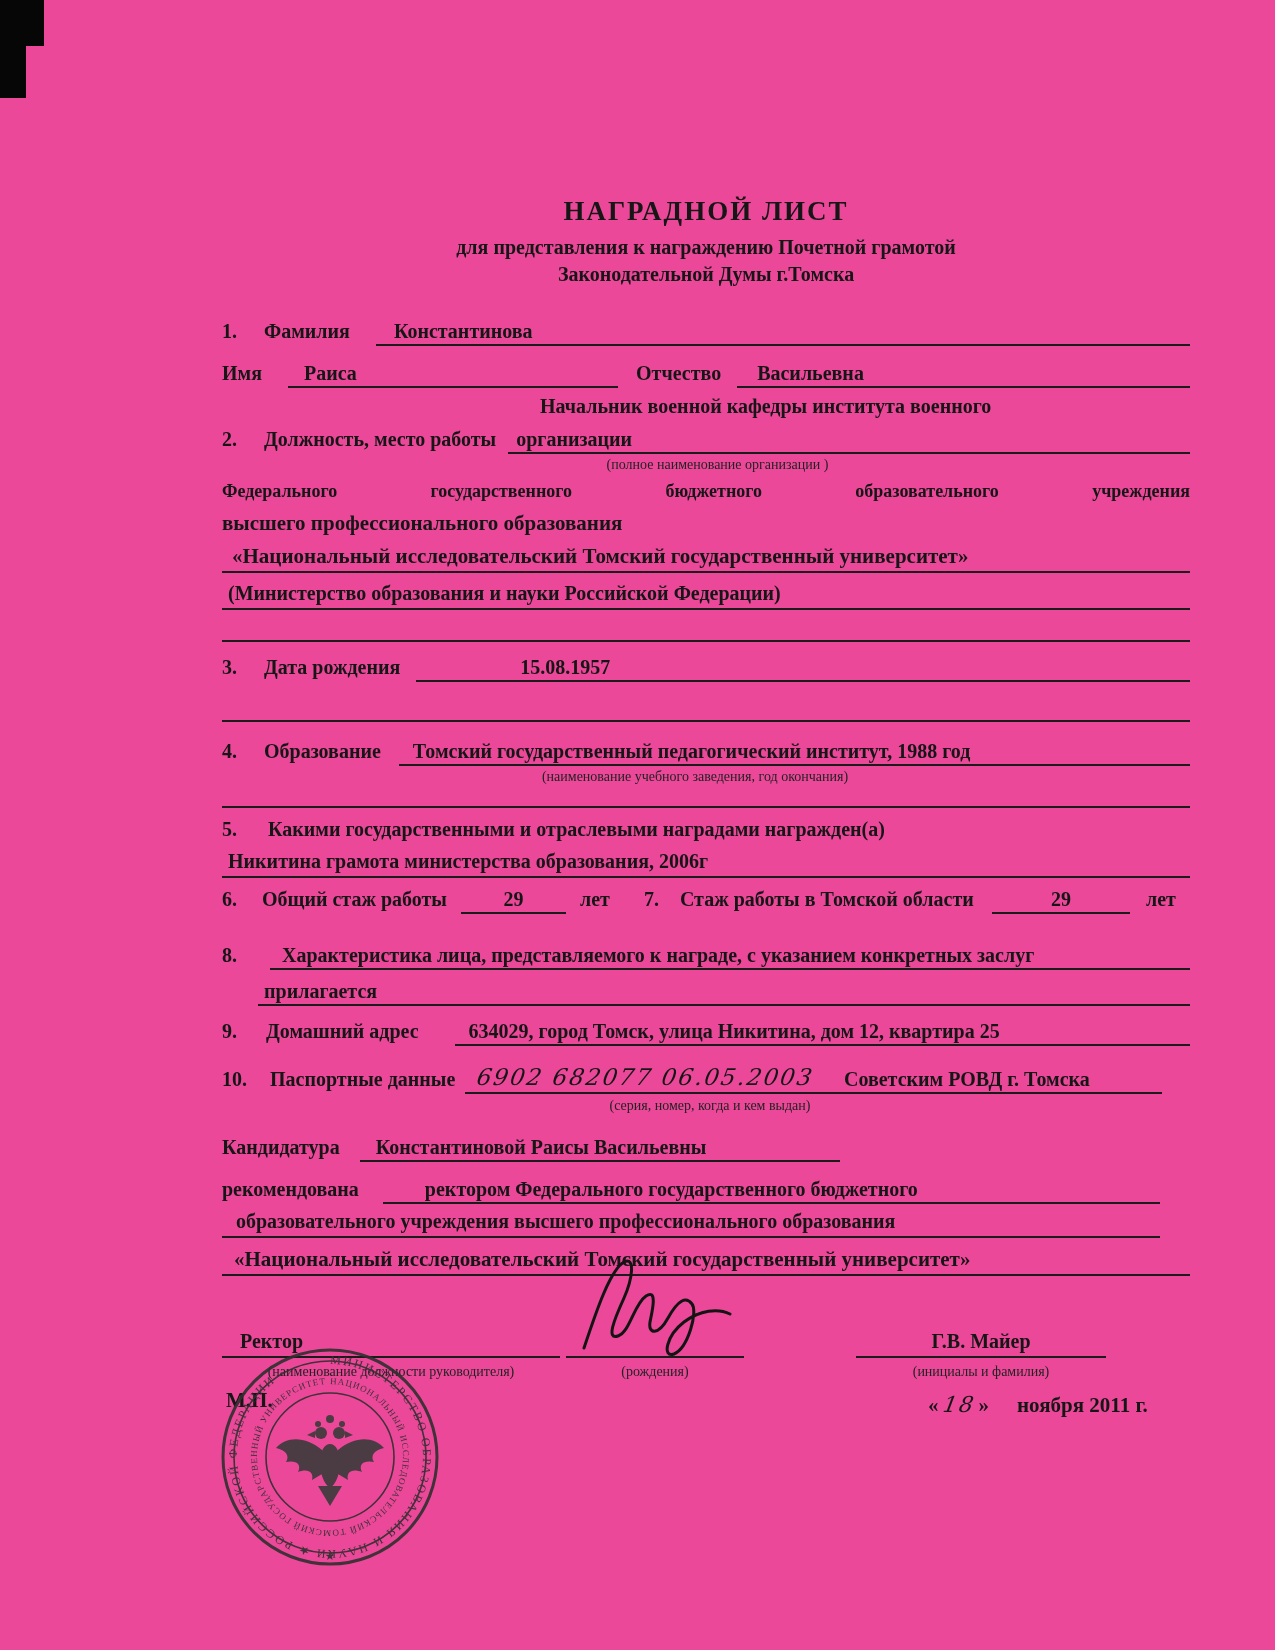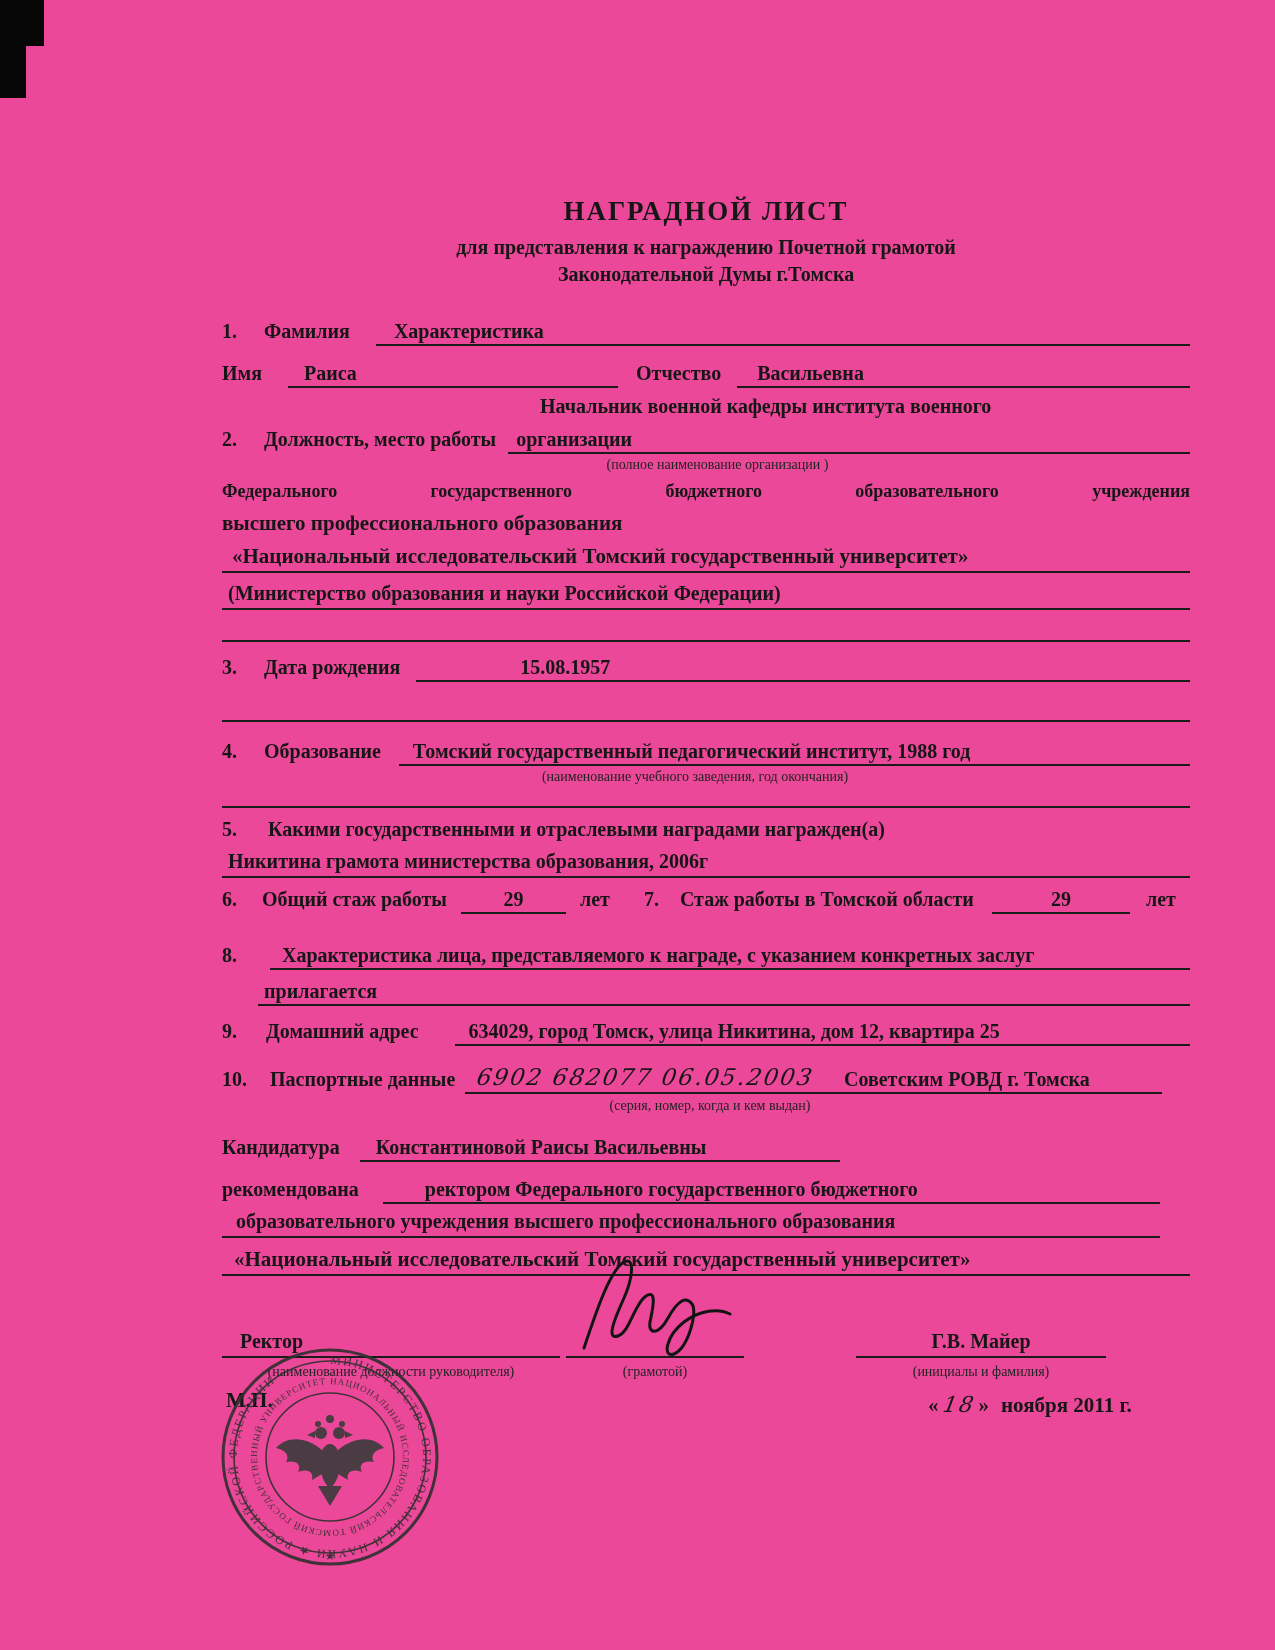--- a/index.html
+++ b/index.html
@@ -37,21 +37,21 @@
   <div class="abs artifact" style="left:0;top:0;width:44px;height:46px;"></div>
   <div class="abs artifact" style="left:0;top:0;width:26px;height:98px;"></div>
 
   <div class="abs title centered" style="left:222px;top:196px;width:968px;">НАГРАДНОЙ ЛИСТ</div>
   <div class="abs subtitle centered" style="left:222px;top:236px;width:968px;">для представления к награждению Почетной грамотой</div>
   <div class="abs subtitle centered" style="left:222px;top:263px;width:968px;">Законодательной Думы г.Томска</div>
 
   <div class="row" style="left:222px;top:314px;width:968px;height:32px;">
     <span style="width:42px;">1.</span>
     <span>Фамилия</span>
-    <span class="ul" style="flex:1;margin-left:26px;padding-left:18px;">Характеристика</span>
+    <span class="ul" style="flex:1;margin-left:26px;padding-left:18px;">Константинова</span>
   </div>
 
   <div class="row" style="left:222px;top:356px;width:968px;height:32px;">
     <span>Имя</span>
     <span class="ul" style="width:330px;margin-left:26px;padding-left:16px;">Раиса</span>
     <span style="margin-left:18px;">Отчество</span>
     <span class="ul" style="flex:1;margin-left:16px;padding-left:20px;">Васильевна</span>
   </div>
 
   <div class="row" style="left:540px;top:393px;width:650px;height:28px;">
@@ -150,21 +150,21 @@
 
   <div class="row ul" style="left:222px;top:1320px;width:338px;height:38px;padding-left:18px;">
     <span>Ректор</span>
   </div>
   <div class="note" style="left:222px;top:1364px;width:338px;">(наименование должности руководителя)</div>
 
   <div class="row ul" style="left:566px;top:1322px;width:178px;height:36px;"></div>
   <svg class="abs" style="left:566px;top:1252px;" width="180" height="108" viewBox="0 0 180 108">
     <path d="M18 96 C30 60 44 18 58 10 C70 4 66 28 58 46 C48 68 40 88 52 84 C64 80 68 52 80 44 C92 36 86 60 84 70 C82 82 92 84 102 66 C112 48 120 44 126 52 C132 60 122 96 108 102 C96 106 100 84 118 70 C134 58 152 56 164 62" stroke="#141414" stroke-width="3" fill="none" stroke-linecap="round"></path>
   </svg>
-  <div class="note" style="left:566px;top:1364px;width:178px;">(грамотой)</div>
+  <div class="note" style="left:566px;top:1364px;width:178px;">(рождения)</div>
 
   <div class="row ul" style="left:856px;top:1320px;width:250px;height:38px;justify-content:center;">
     <span>Г.В. Майер</span>
   </div>
   <div class="note" style="left:856px;top:1364px;width:250px;">(инициалы и фамилия)</div>
 
   <div class="abs" style="left:226px;top:1388px;font-size:21px;font-weight:700;">М.П.</div>
   <svg class="abs" style="left:210px;top:1340px;opacity:0.9;" width="240" height="235" viewBox="0 0 240 235">
     <g fill="none" stroke="#2f2f2f">
       <circle cx="120" cy="117" r="107" stroke-width="3"></circle>
@@ -194,16 +194,16 @@
       <circle cx="108" cy="84" r="3"></circle>
       <circle cx="132" cy="84" r="3"></circle>
     </g>
     <text x="120" y="220" text-anchor="middle" font-size="12" fill="#2f2f2f">★</text>
   </svg>
 
   <div class="row" style="left:928px;top:1390px;width:262px;height:30px;font-size:21px;">
     <span>«</span>
     <span class="hand" style="font-size:22px;padding:0 4px;">18</span>
     <span>»</span>
-    <span style="margin-left:12px;">ноября  2011 г.</span>
+    <span style="margin-left:28px;">ноября  2011 г.</span>
   </div>
 
 </div>
 
 </body></html>

